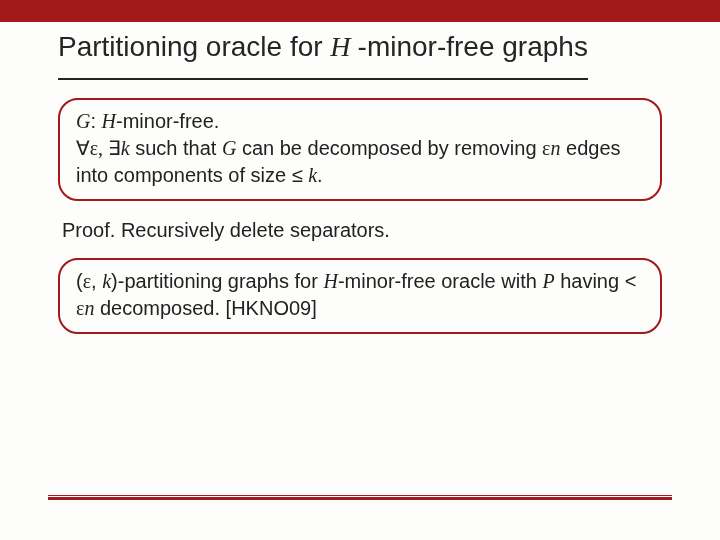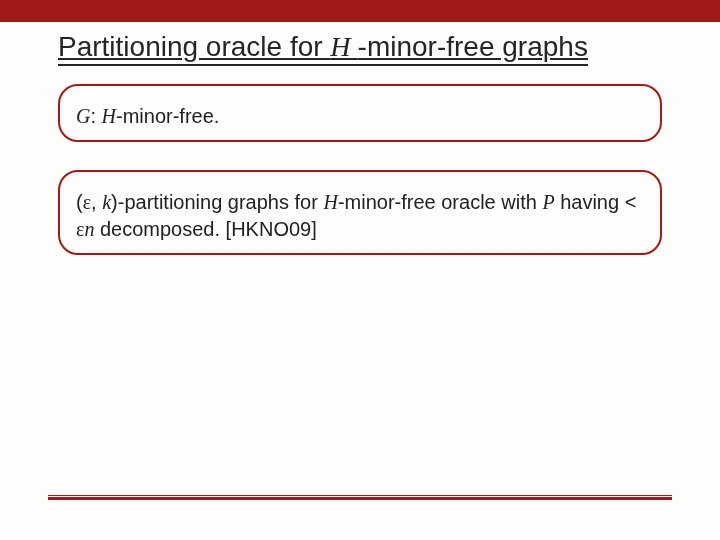--- a/index.html
+++ b/index.html
@@ -25,30 +25,29 @@
   .content {
     padding: 8px 58px 0 58px;
   }
   .title {
     font-family: Arial, Helvetica, sans-serif;
     color: #252525;
     font-size: 28px;
     line-height: 1.2;
     border-bottom: 2px solid #252525;
     display: inline-block;
-    padding-bottom: 0;
+    padding-bottom: 14px;
     margin-bottom: 18px;
-    text-decoration: underline;
   }
   .title .it { font-style: italic; font-family: "Times New Roman", serif; }
   .box {
     border: 2px solid #a31919;
     border-radius: 20px;
-    padding: 17px 16px 10px 16px;
-    margin-bottom: 28px;
+    padding: 8px 16px 10px 16px;
+    margin-bottom: 12px;
     color: #222;
     font-size: 20px;
     line-height: 1.35;
   }
   .plain {
     font-size: 20px;
     color: #222;
     padding: 4px 4px 14px 4px;
     line-height: 1.35;
   }
@@ -76,22 +75,26 @@
   <div class="content">
 
     <div class="title">
       <span>Partitioning oracle for </span><span class="it">H </span><span>-minor-free graphs</span>
     </div>
 
     <div class="box">
       <div>
         <span class="it">G</span><span>: </span><span class="it">H</span><span>-minor-free.</span>
       </div>
+      <div>
+        <span class="sym">∀</span><span class="sym">ε, </span><span class="sym">∃</span><span class="it">k</span><span> such that </span><span class="it">G</span><span> can be decomposed by removing </span><span class="sym">ε</span><span class="it">n</span><span> edges into components of size ≤ </span><span class="it">k</span><span>.</span>
+      </div>
     </div>
 
+    <div class="plain">Proof. Recursively delete separators.</div>
 
     <div class="box">
       <div>
         <span>(</span><span class="sym">ε</span><span>, </span><span class="it">k</span><span>)-partitioning graphs for </span><span class="it">H</span><span>-minor-free oracle with </span><span class="it">P</span><span> having &lt; </span><span class="sym">ε</span><span class="it">n</span><span> decomposed. </span><span class="small">[HKNO09]</span>
       </div>
     </div>
 
   </div>
   <div class="two-line"></div>
 </div>

